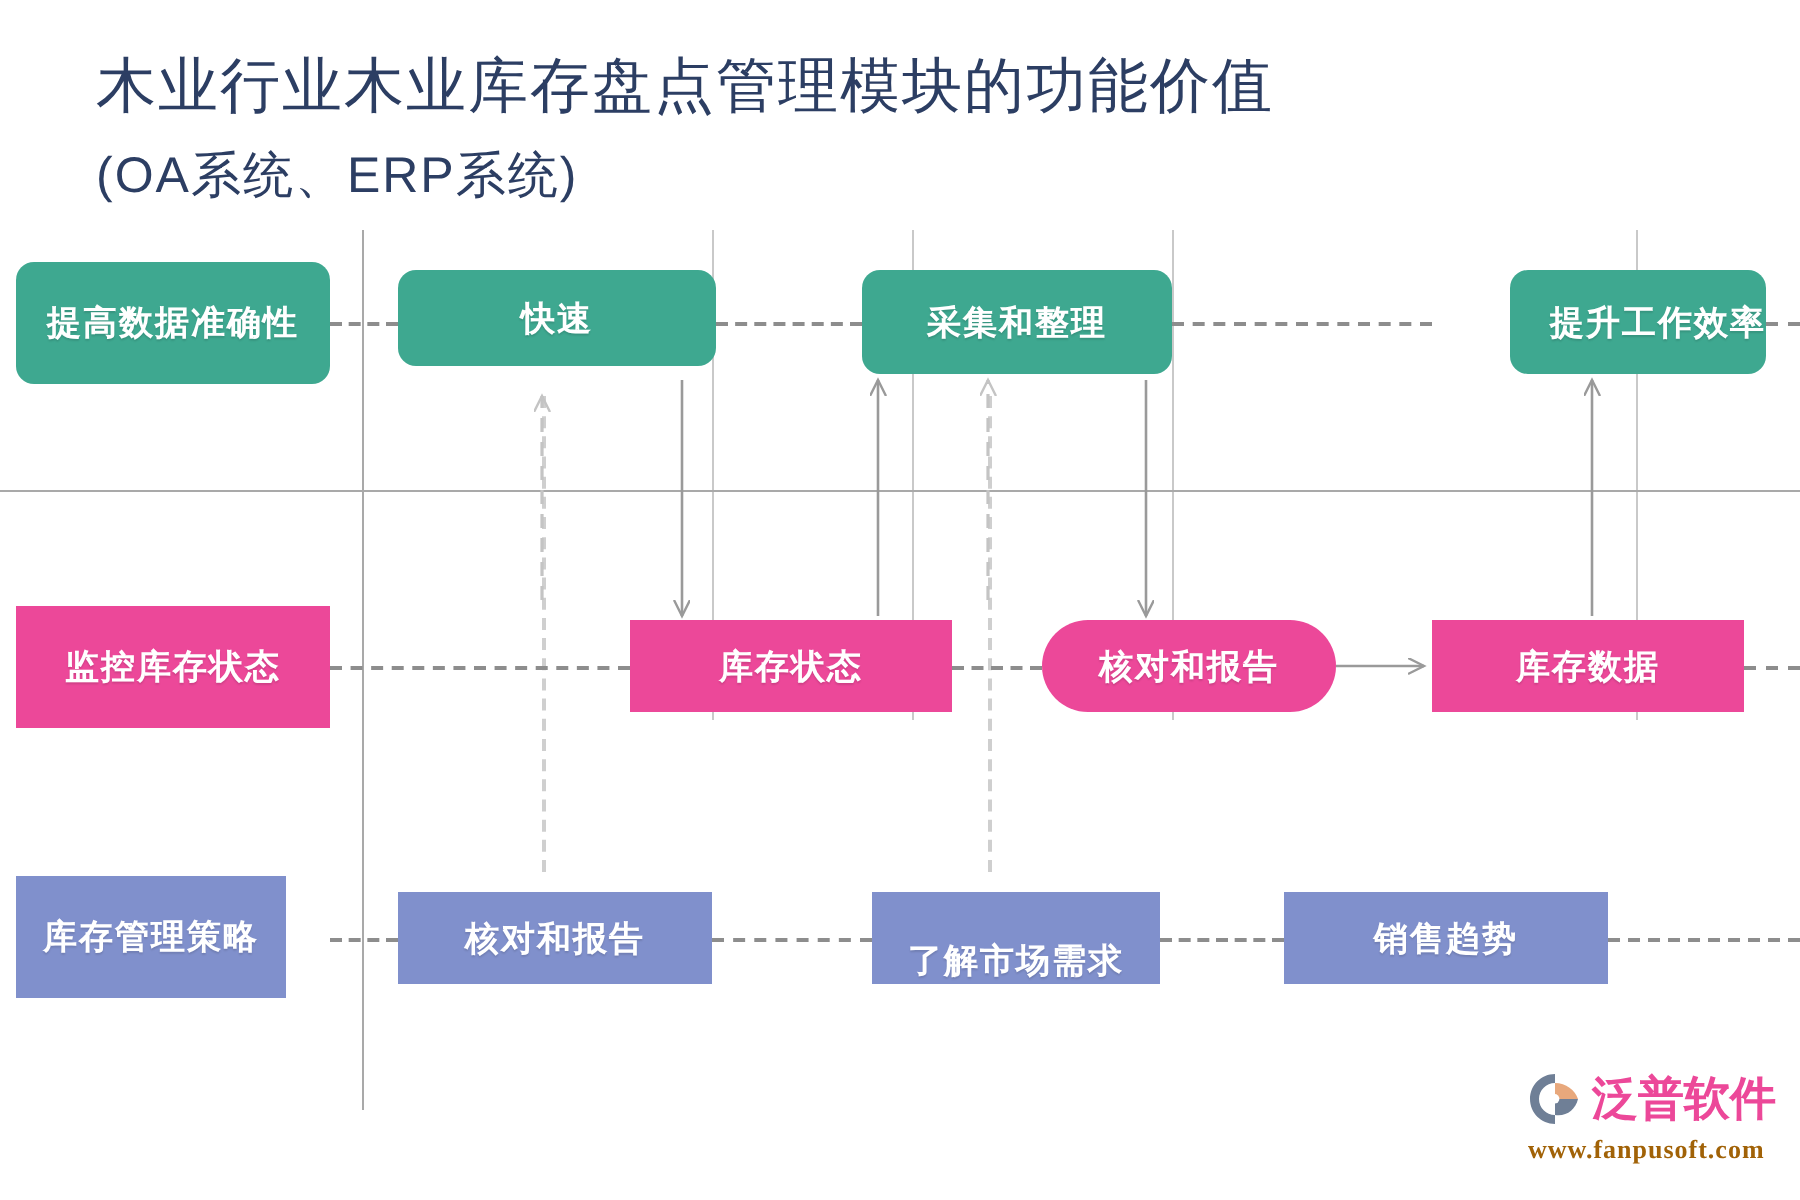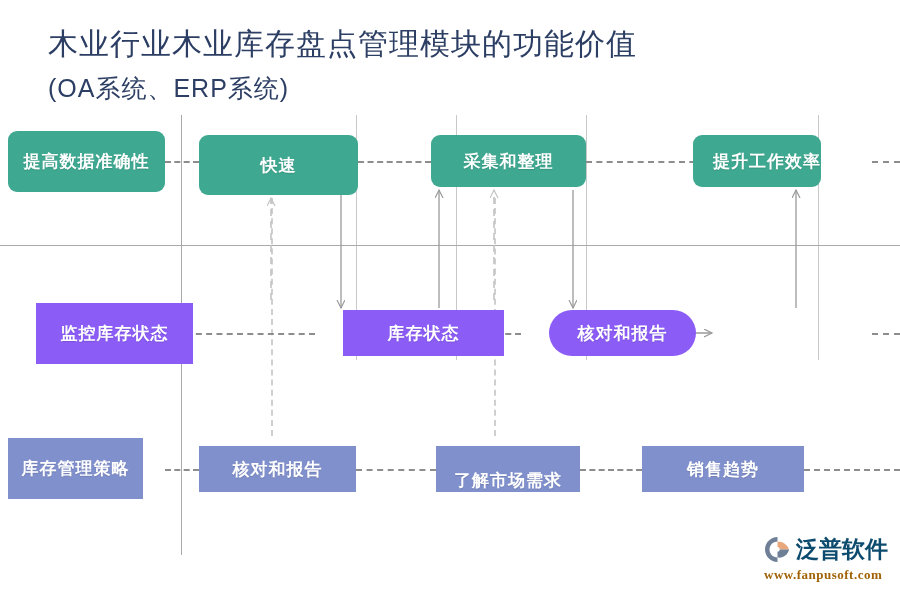--- a/index.html
+++ b/index.html
@@ -68,21 +68,21 @@
     justify-content: center;
     color: #ffffff;
     font-family: "Liberation Serif", "DejaVu Serif", serif;
     font-weight: 700;
     font-size: 17px;
     letter-spacing: 1px;
     box-sizing: border-box;
     text-shadow: 0 1px 1px rgba(0,0,0,0.12);
   }
   .box.green  { background: #3ea890; border-radius: 9px; }
-  .box.teal   { background: #8b5cf6; border-radius: 0; margin-left: 28px; }
+  .box.teal   { background: #ec4899; border-radius: 0; }
   .box.purple { background: #8090cc; border-radius: 0; }
 
   
   .hdash {
     position: absolute;
     height: 0;
     border-top: 2px dashed #8d8d8d;
   }
 
   .conn {
@@ -102,21 +102,21 @@
     display: flex;
     align-items: center;
     gap: 4px;
     height: 34px;
   }
   .logo-mark { width: 30px; height: 30px; flex: 0 0 30px; }
   .logo-text {
     font-family: "Liberation Serif", "DejaVu Serif", serif;
     font-size: 23px;
     font-weight: 700;
-    color: #0c4a6e;
+    color: #ec4899;
     letter-spacing: 0px;
     white-space: nowrap;
   }
   .logo-url {
     font-family: "Liberation Serif", "DejaVu Serif", serif;
     font-size: 13px;
     font-weight: 700;
     color: #a16207;
     letter-spacing: 0.5px;
     margin-top: 1px;
@@ -195,38 +195,41 @@
 
       <g>
         <line x1="796" y1="308" x2="796" y2="190" stroke="#9a9a9a" stroke-width="1.3" marker-end="url(#ah)"></line>
       </g>
     </svg>
   </div>
 
   <div class="box green" style="left:8px;  top:131px; width:157px; height:61px;">
     <span>提高数据准确性</span>
   </div>
-  <div class="box green" style="left:199px; top:135px; width:159px; height:60px;">
+  <div class="box green" style="left:199px; top:135px; width:159px; height:48px;">
     <span>快速</span>
   </div>
   <div class="box green" style="left:431px; top:135px; width:155px; height:52px;">
     <span>采集和整理</span>
   </div>
-  <div class="box green" style="left:693px; top:135px; width:128px; height:52px;padding-left:20px;">
+  <div class="box green" style="left:755px; top:135px; width:128px; height:52px;padding-left:20px;">
     <span>提升工作效率</span>
   </div>
 
   <div class="box teal" style="left:8px;  top:303px; width:157px; height:61px;">
     <span>监控库存状态</span>
   </div>
   <div class="box teal" style="left:315px; top:310px; width:161px; height:46px;">
     <span>库存状态</span>
   </div>
   <div class="box teal" style="left:521px; top:310px; width:147px; height:46px;border-radius:23px;">
     <span>核对和报告</span>
+  </div>
+  <div class="box teal" style="left:716px; top:310px; width:156px; height:46px;">
+    <span>库存数据</span>
   </div>
 
   <div class="box purple" style="left:8px;  top:438px; width:135px; height:61px;">
     <span>库存管理策略</span>
   </div>
   <div class="box purple" style="left:199px; top:446px; width:157px; height:46px;">
     <span>核对和报告</span>
   </div>
   <div class="box purple" style="left:436px; top:446px; width:144px; height:46px;align-items:flex-end;">
     <span>了解市场需求</span>

